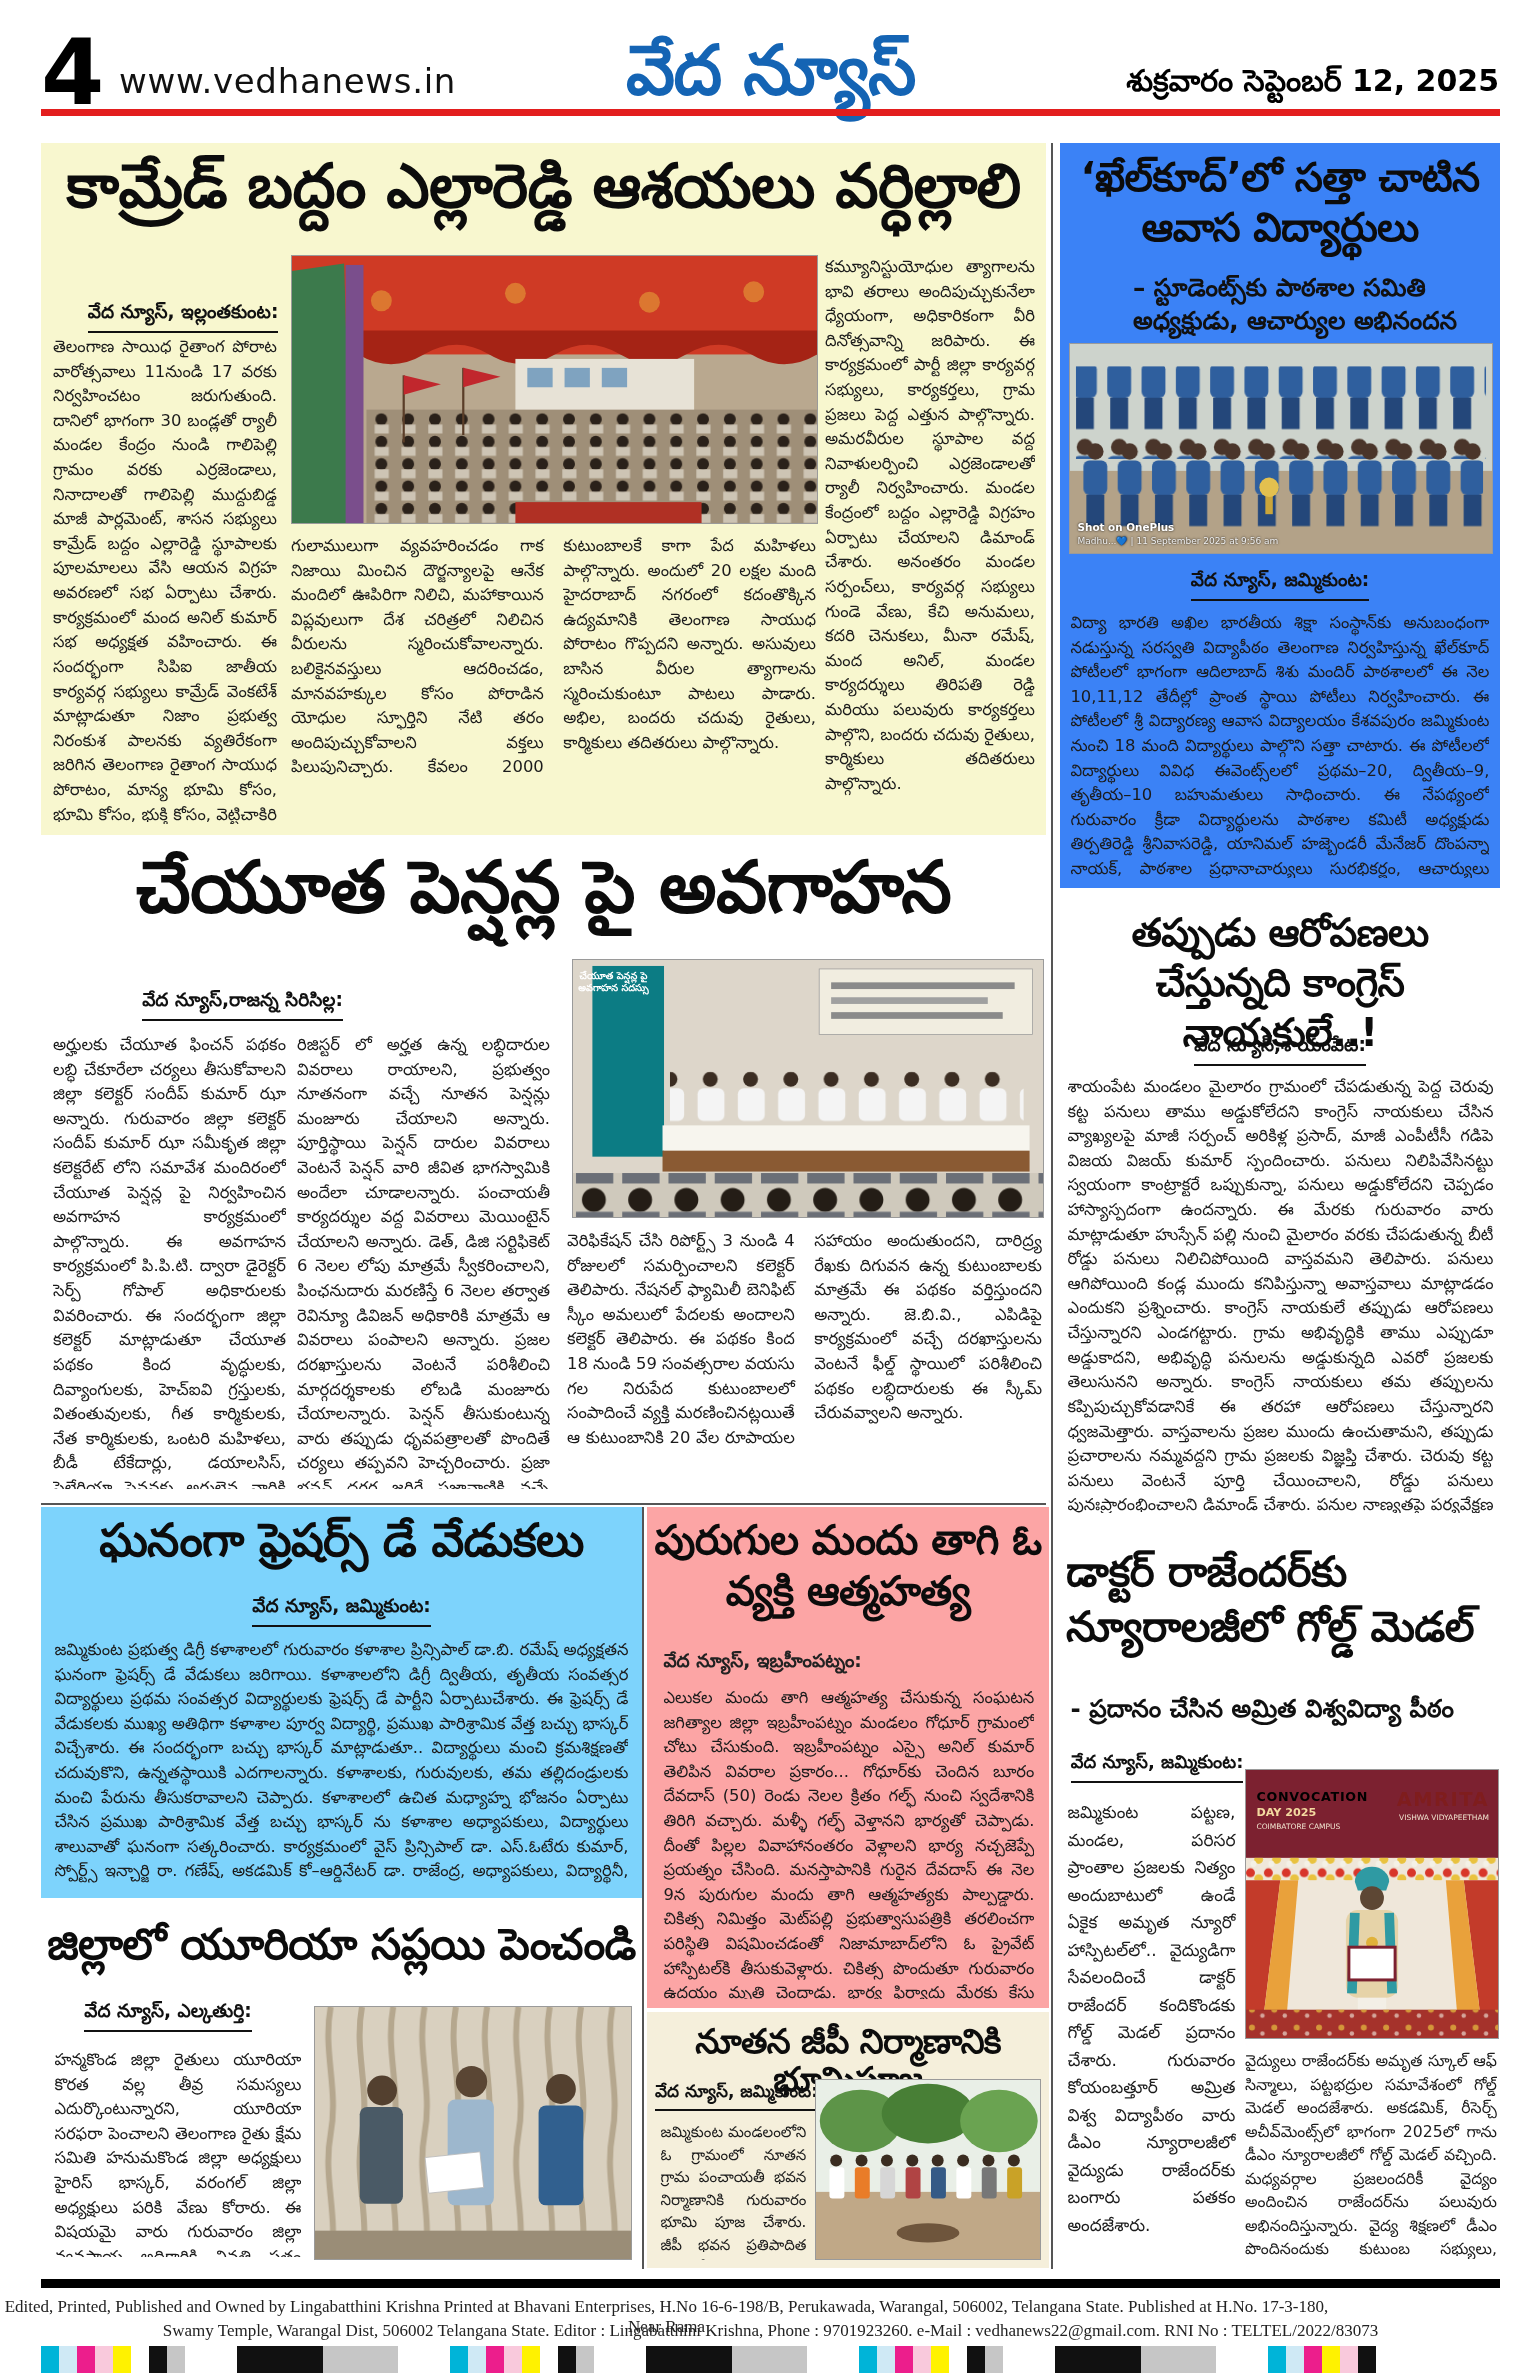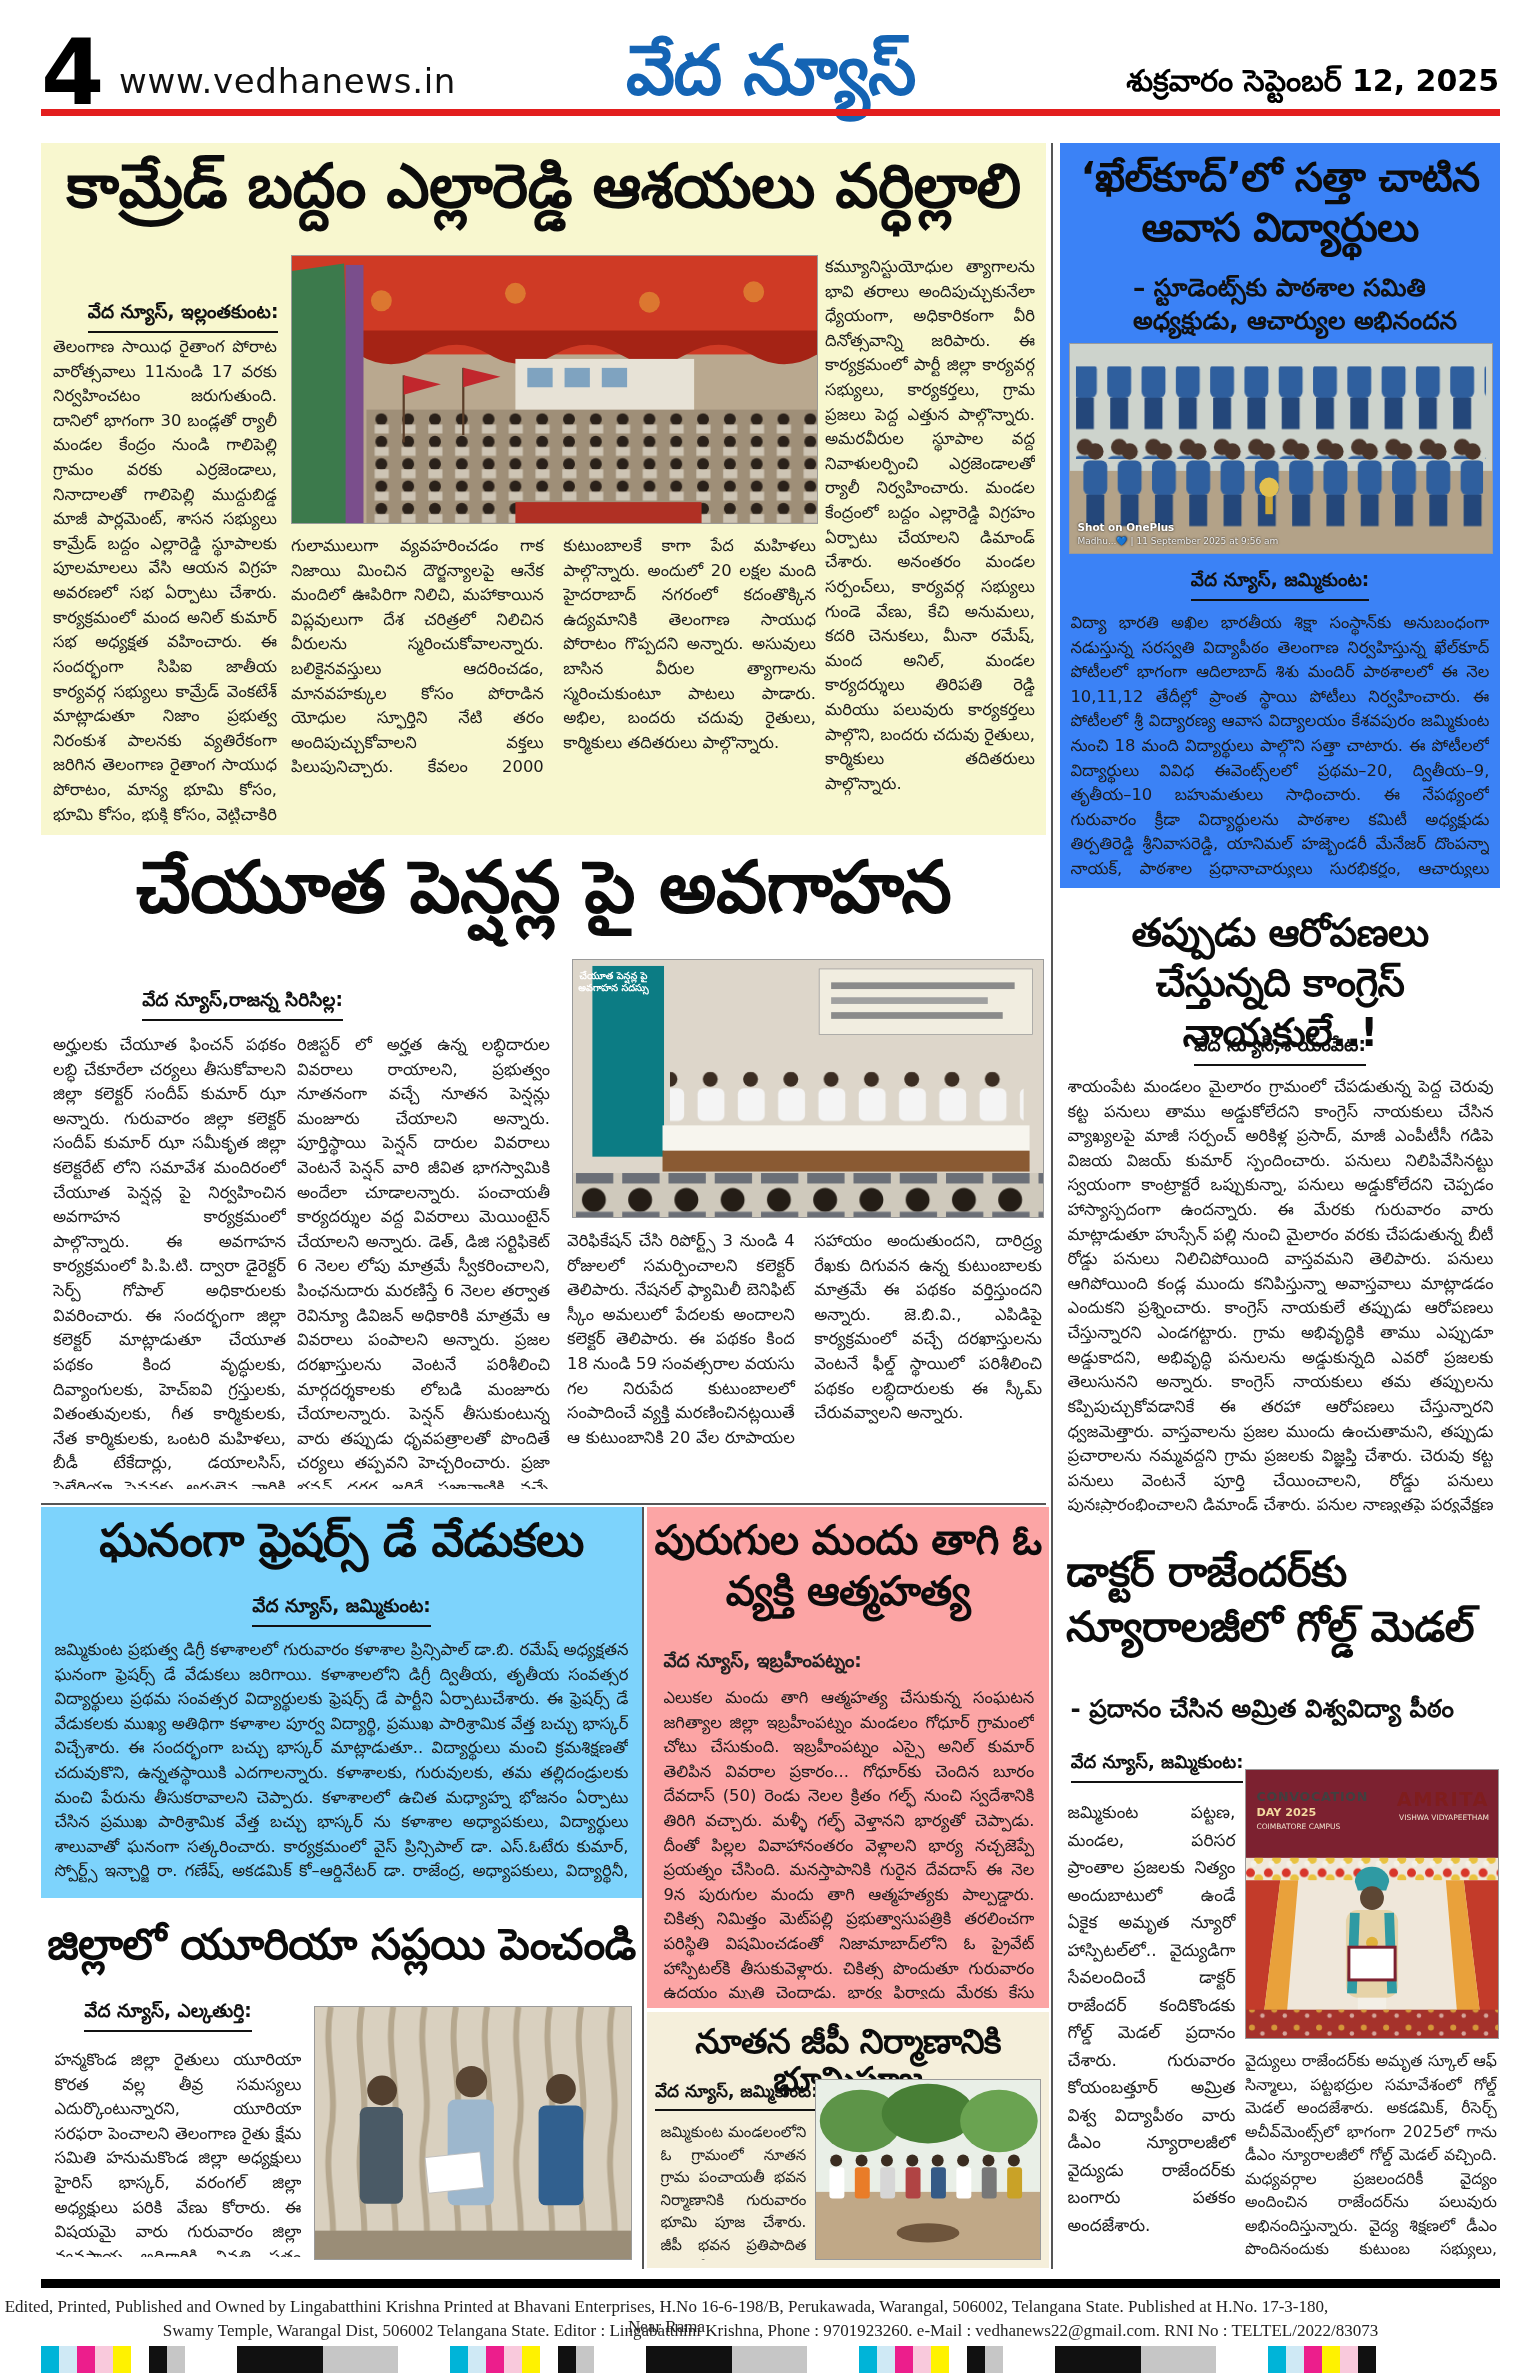--- a/index.html
+++ b/index.html
@@ -258,21 +258,21 @@
         <circle cx="169" cy="172" r="16" fill="#5d4734"></circle>
         <rect x="134" y="188" width="70" height="118" rx="16" fill="#e6d3a8"></rect>
         <path d="M146,192 L142,300" stroke="#2f9aa3" stroke-width="13"></path>
         <path d="M192,192 L196,300" stroke="#2f9aa3" stroke-width="13"></path>
         <circle cx="169" cy="232" r="8" fill="#e0b23a"></circle>
         <rect x="138" y="238" width="62" height="44" fill="#ffffff" stroke="#7c2130" stroke-width="4"></rect>
         <rect x="150" y="306" width="38" height="22" fill="#f3efe6"></rect>
         <rect y="322" width="338" height="38" fill="#a5322b"></rect>
         <rect y="322" width="338" height="38" fill="url(#p6cp)"></rect>
       </svg>
-      <div class="ov" style="left:10.4px;top:19.4px;font-size:12.7px;font-weight:800;color:#404040;letter-spacing:0.7px;">CONVOCATION</div>
+      <div class="ov" style="left:10.4px;top:19.4px;font-size:12.7px;font-weight:800;color:#000000;letter-spacing:0.7px;">CONVOCATION</div>
       <div class="ov" style="left:10.4px;top:36px;font-size:11.2px;font-weight:700;color:#f3d9a0;">DAY 2025</div>
       <div class="ov" style="left:10.4px;top:52px;font-size:7.5px;color:#f0e4cf;">COIMBATORE CAMPUS</div>
       <div class="ov" style="right:9px;top:18px;font-size:19.4px;font-weight:900;color:#7f1d1d;letter-spacing:1.5px;">AMRITA</div>
       <div class="ov" style="right:9px;top:43px;font-size:7.5px;color:#f0e4cf;">VISHWA VIDYAPEETHAM</div>
     </div>
 
     <div class="abs body-txt" style="left:185px;top:520px;width:252px;height:210px;font-size:15.7px;">వైద్యులు రాజేందర్‌కు అమృత స్కూల్ ఆఫ్ సిన్మాలు, పట్టభద్రుల సమావేశంలో గోల్డ్ మెడల్ అందజేశారు. అకడమిక్, రీసెర్చ్ అచీవ్‌మెంట్స్‌లో భాగంగా 2025లో గాను డీఎం న్యూరాలజీలో గోల్డ్ మెడల్ వచ్చింది. మధ్యవర్గాల ప్రజలందరికీ వైద్యం అందించిన రాజేందర్‌ను పలువురు అభినందిస్తున్నారు. వైద్య శిక్షణలో డీఎం పొందినందుకు కుటుంబ సభ్యులు, నిత్యరోగ ధీమా వ్యక్తం చేశారు.</div>
   </div>
 
   <div class="abs" style="left:41px;top:2279px;width:1459px;height:9px;background:#000;"></div>

